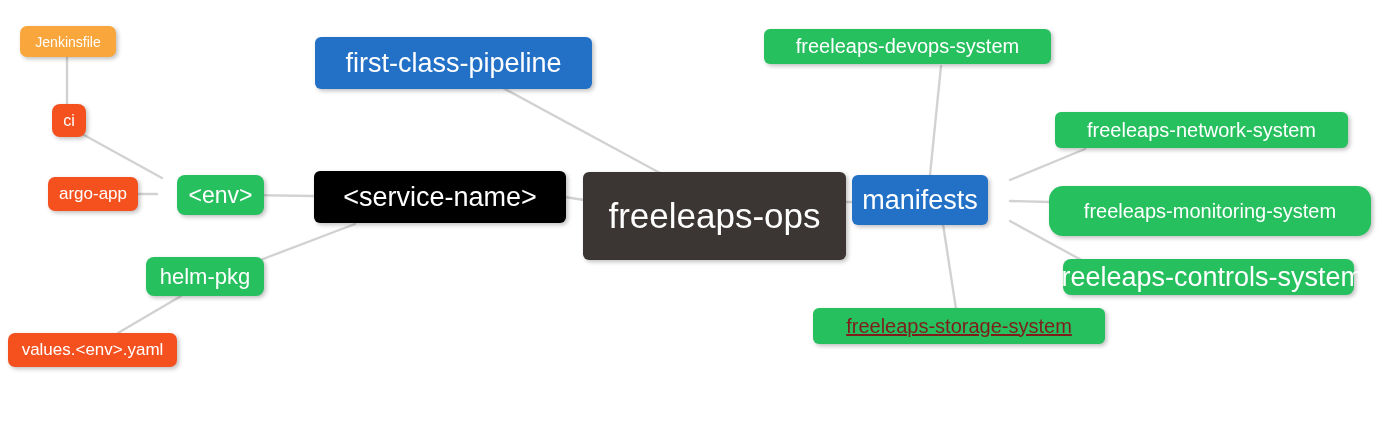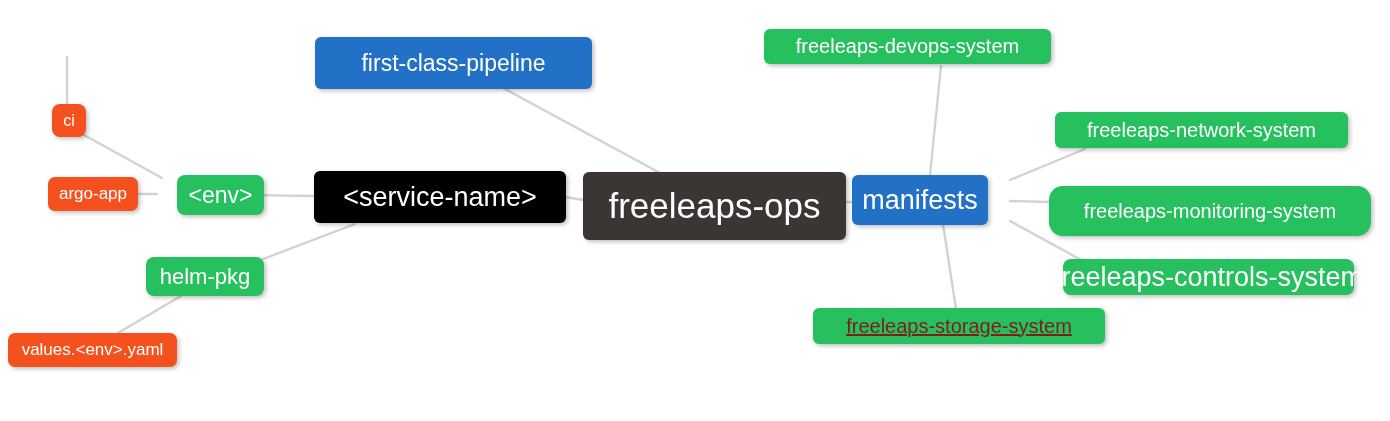--- a/index.html
+++ b/index.html
@@ -56,28 +56,29 @@
     <line x1="503" y1="88" x2="660" y2="173" style="stroke: rgb(210, 210, 210);"></line>
     <line x1="565" y1="197" x2="584" y2="200" style="stroke: rgb(210, 210, 210);"></line>
     <line x1="846" y1="202" x2="853" y2="202" style="stroke: rgb(210, 210, 210);"></line>
     <line x1="930" y1="175" x2="941" y2="66" style="stroke: rgb(210, 210, 210);"></line>
     <line x1="1010" y1="180" x2="1085" y2="149" style="stroke: rgb(210, 210, 210);"></line>
     <line x1="1010" y1="201" x2="1050" y2="202" style="stroke: rgb(210, 210, 210);"></line>
     <line x1="1010" y1="221" x2="1085" y2="262" style="stroke: rgb(210, 210, 210);"></line>
     <line x1="943" y1="224" x2="956" y2="309" style="stroke: rgb(210, 210, 210);"></line>
   </svg>
 
+  <div class="node" style="left: 20px; top: 26px; width: 96px; height: 31px; font-size: 14px; border-radius: 7px; background: rgb(249, 166, 60); color: rgb(255, 255, 255);">Jenkinsfile</div>
   <div class="node" style="left: 52px; top: 104px; width: 34px; height: 33px; font-size: 16px; background: rgb(244, 81, 30); color: rgb(255, 255, 255);">ci</div>
   <div class="node" style="left: 31px; top: 177px; width: 90px; height: 34px; font-size: 17px; border-radius: 7px; background: rgb(244, 81, 30); color: rgb(255, 255, 255); margin-left: 17px;">argo-app</div>
   <div class="node" style="left: 157px; top: 175px; width: 87px; height: 40px; font-size: 23px; background: rgb(38, 192, 94); color: rgb(255, 255, 255); margin-left: 20px;">&lt;env&gt;</div>
   <div class="node" style="left: 146px; top: 257px; width: 118px; height: 39px; font-size: 22px; background: rgb(38, 192, 94); color: rgb(255, 255, 255);">helm-pkg</div>
   <div class="node" style="left: 8px; top: 333px; width: 169px; height: 34px; font-size: 17px; border-radius: 7px; background: rgb(244, 81, 30); color: rgb(255, 255, 255);">values.&lt;env&gt;.yaml</div>
-  <div class="node" style="left: 315px; top: 37px; width: 277px; height: 52px; font-size: 23px; border-radius: 6px; background: rgb(34, 113, 199); color: rgb(255, 255, 255);">first-class-pipeline</div>
+  <div class="node" style="left: 315px; top: 37px; width: 277px; height: 52px; font-size: 27px; border-radius: 6px; background: rgb(34, 113, 199); color: rgb(255, 255, 255);">first-class-pipeline</div>
   <div class="node" style="left: 314px; top: 171px; width: 252px; height: 52px; font-size: 27px; border-radius: 6px; background: #000000; color: rgb(255, 255, 255);">&lt;service-name&gt;</div>
-  <div class="node" style="left: 583px; top: 172px; width: 263px; height: 68px; font-size: 35px; border-radius: 6px; background: rgb(59, 54, 52); color: rgb(255, 255, 255);">freeleaps-ops</div>
+  <div class="node" style="left: 583px; top: 172px; width: 263px; height: 88px; font-size: 35px; border-radius: 6px; background: rgb(59, 54, 52); color: rgb(255, 255, 255);">freeleaps-ops</div>
   <div class="node" style="left: 852px; top: 175px; width: 136px; height: 50px; font-size: 27px; border-radius: 6px; background: rgb(34, 113, 199); color: rgb(255, 255, 255);">manifests</div>
   <div class="node" style="left: 764px; top: 29px; width: 287px; height: 35px; font-size: 20px; border-radius: 6px; background: rgb(38, 192, 94); color: rgb(255, 255, 255);">freeleaps-devops-system</div>
   <div class="node" style="left: 1055px; top: 112px; width: 293px; height: 36px; font-size: 20px; border-radius: 6px; background: rgb(38, 192, 94); color: rgb(255, 255, 255);">freeleaps-network-system</div>
   <div class="node" style="left: 1049px; top: 186px; width: 322px; height: 50px; font-size: 20px; border-radius: 14px; background: rgb(38, 192, 94); color: rgb(255, 255, 255);">freeleaps-monitoring-system</div>
   <div class="node" style="left: 1063px; top: 259px; width: 291px; height: 36px; font-size: 27px; border-radius: 8px; background: rgb(38, 192, 94); color: rgb(255, 255, 255);">freeleaps-controls-system</div>
   <div class="node" style="left: 813px; top: 308px; width: 292px; height: 36px; font-size: 20px; border-radius: 6px; background: rgb(38, 192, 94); color: #7f1d1d; text-decoration: underline;">freeleaps-storage-system</div>
 
 </div>
 
 </body></html>

